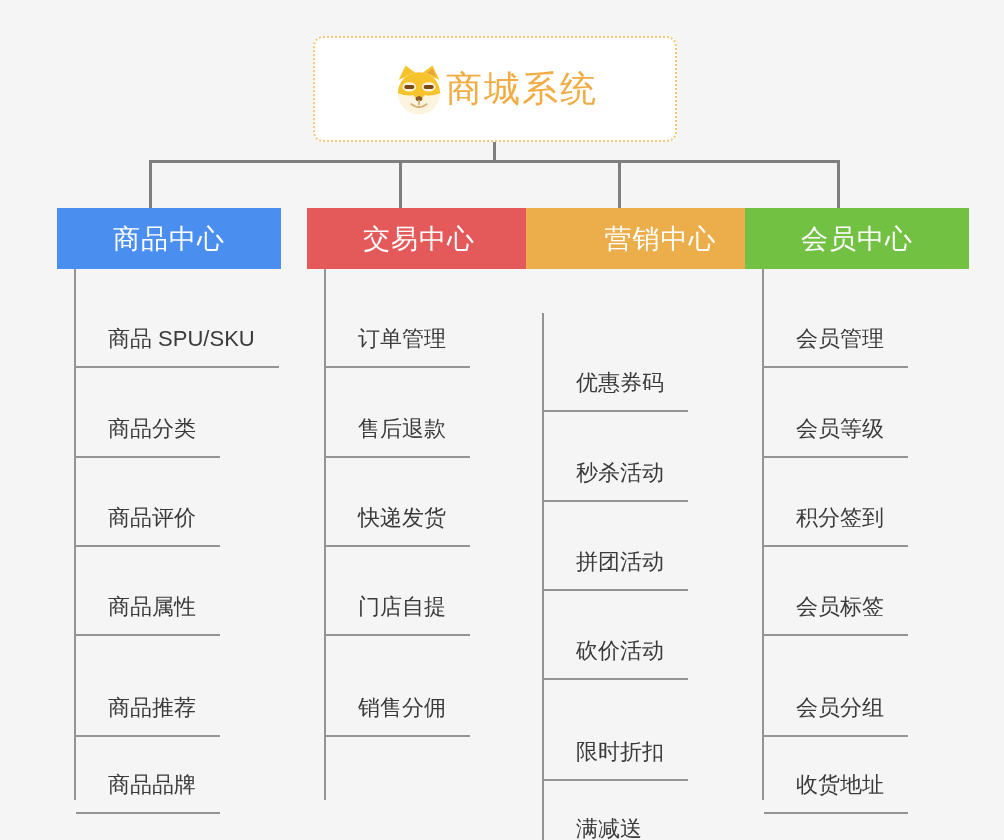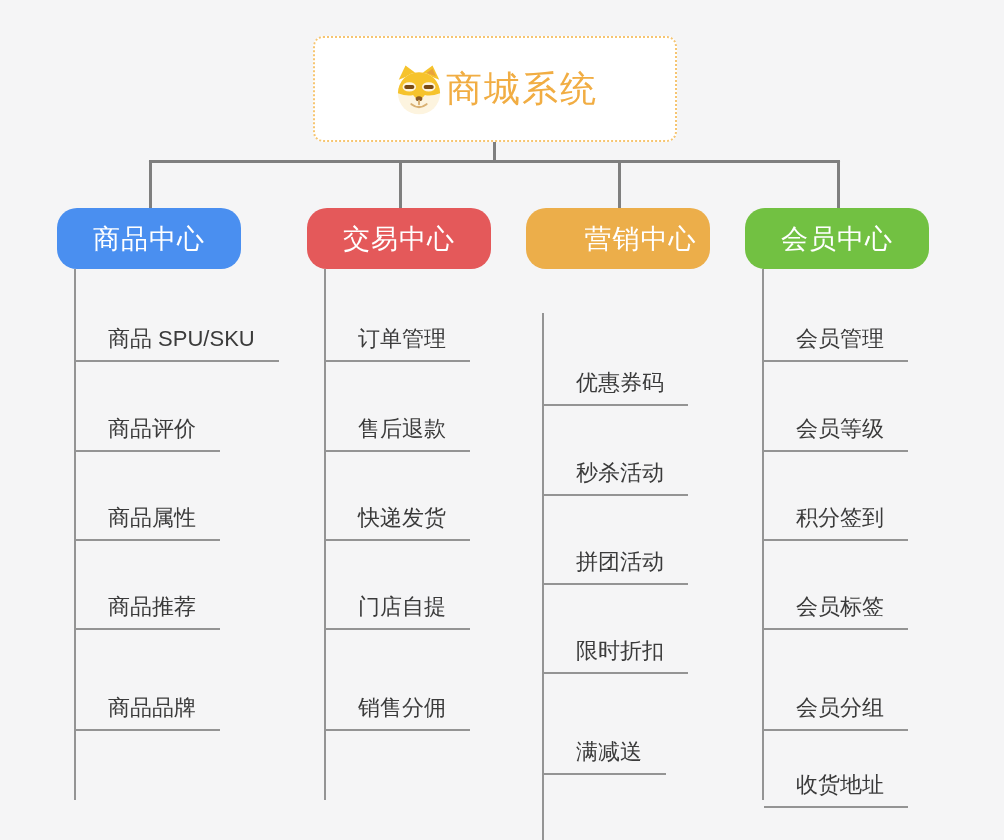--- a/index.html
+++ b/index.html
@@ -27,22 +27,22 @@
   .stem{left:493px;top:140px;width:3px;height:23px;}
   .bus{left:149px;top:160px;width:691px;height:3px;border-radius:2px;}
   .drop{top:160px;width:3px;height:50px;}
   .drop.d0{left:149px;}
   .drop.d1{left:399px;}
   .drop.d2{left:618px;}
   .drop.d3{left:837px;}
 
   
   .branch{
-    position:absolute;top:208px;width:184px;height:61px;
-    border-radius:20px;color:#ffffff;font-size:27px;letter-spacing:1px;
+    position:absolute;top:208px;width:224px;height:61px;
+    border-radius:0;color:#ffffff;font-size:27px;letter-spacing:1px;
     display:flex;align-items:center;justify-content:center;
     box-sizing:border-box;
   }
   .branch.b0{left:57px;}
   .branch.b1{left:307px;}
   .branch.b2{left:526px;padding-left:45px;}
   .branch.b3{left:745px;}
 
   
   .col{
@@ -50,21 +50,21 @@
     border-left:2px solid #949494;
   }
   .col.c0{left:74px;}
   .col.c1{left:324px;}
   .col.c2{left:542px;margin-top:44px;}
   .col.c3{left:762px;}
 
   .leaf{
     position:absolute;left:0;height:47px;
     display:flex;align-items:flex-end;
-    padding:0 24px 6px 32px;
+    padding:0 24px 12px 32px;
     width:max-content;
     box-sizing:content-box;
     border-bottom:2px solid #949494;
     font-size:22px;color:#3b3b3b;white-space:nowrap;
   }
   .leaf:nth-child(1){top:38px;}
   .leaf:nth-child(2){top:128px;}
   .leaf:nth-child(3){top:217px;}
   .leaf:nth-child(4){top:306px;}
   .leaf:nth-child(5){top:407px;}
@@ -99,38 +99,40 @@
     <span class="root-title">商城系统</span>
   </div>
 
   <div class="branch b0" style="background: rgb(74, 143, 240);">商品中心</div>
   <div class="branch b1" style="background: rgb(228, 89, 90);">交易中心</div>
   <div class="branch b2" style="background: rgb(236, 174, 74);">营销中心</div>
   <div class="branch b3" style="background: rgb(114, 193, 66);">会员中心</div>
 
   <div class="col c0">
     <div class="leaf">商品 SPU/SKU</div>
+    <div class="leaf">商品分类</div>
     <div class="leaf">商品评价</div>
     <div class="leaf">商品属性</div>
     <div class="leaf">商品推荐</div>
     <div class="leaf">商品品牌</div>
   </div>
 
   <div class="col c1">
     <div class="leaf">订单管理</div>
     <div class="leaf">售后退款</div>
     <div class="leaf">快递发货</div>
     <div class="leaf">门店自提</div>
     <div class="leaf">销售分佣</div>
   </div>
 
   <div class="col c2">
     <div class="leaf">优惠券码</div>
     <div class="leaf">秒杀活动</div>
     <div class="leaf">拼团活动</div>
+    <div class="leaf">砍价活动</div>
     <div class="leaf">限时折扣</div>
     <div class="leaf">满减送</div>
   </div>
 
   <div class="col c3">
     <div class="leaf">会员管理</div>
     <div class="leaf">会员等级</div>
     <div class="leaf">积分签到</div>
     <div class="leaf">会员标签</div>
     <div class="leaf">会员分组</div>

